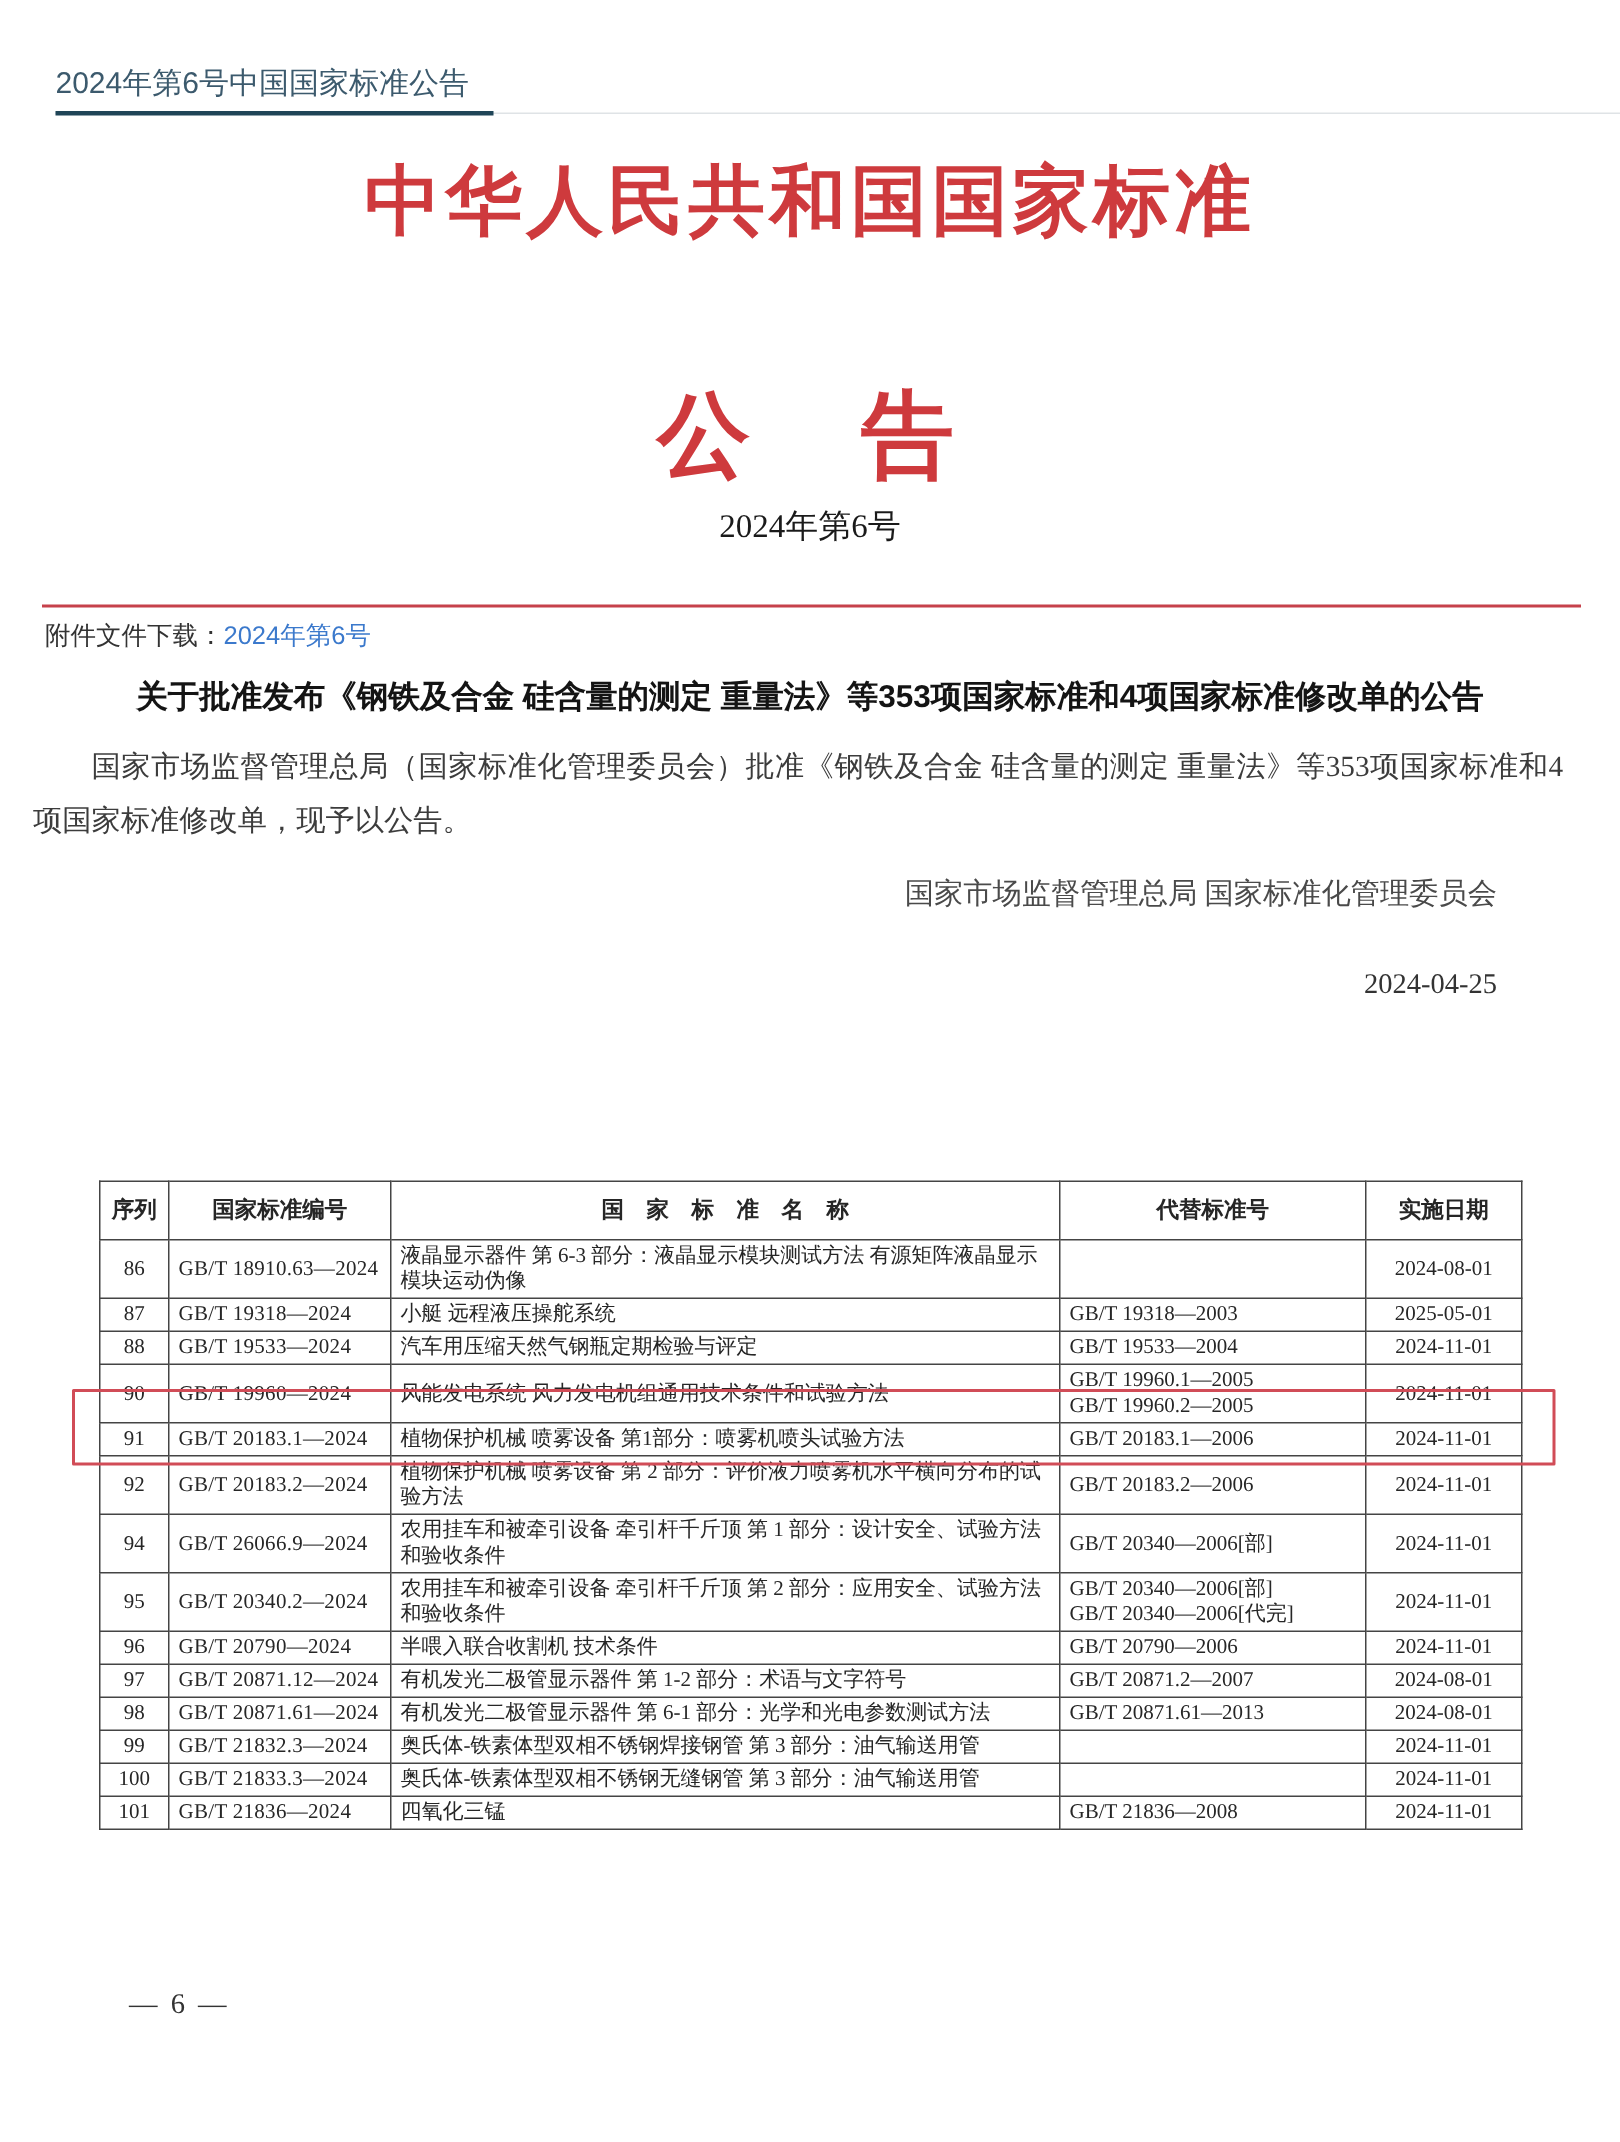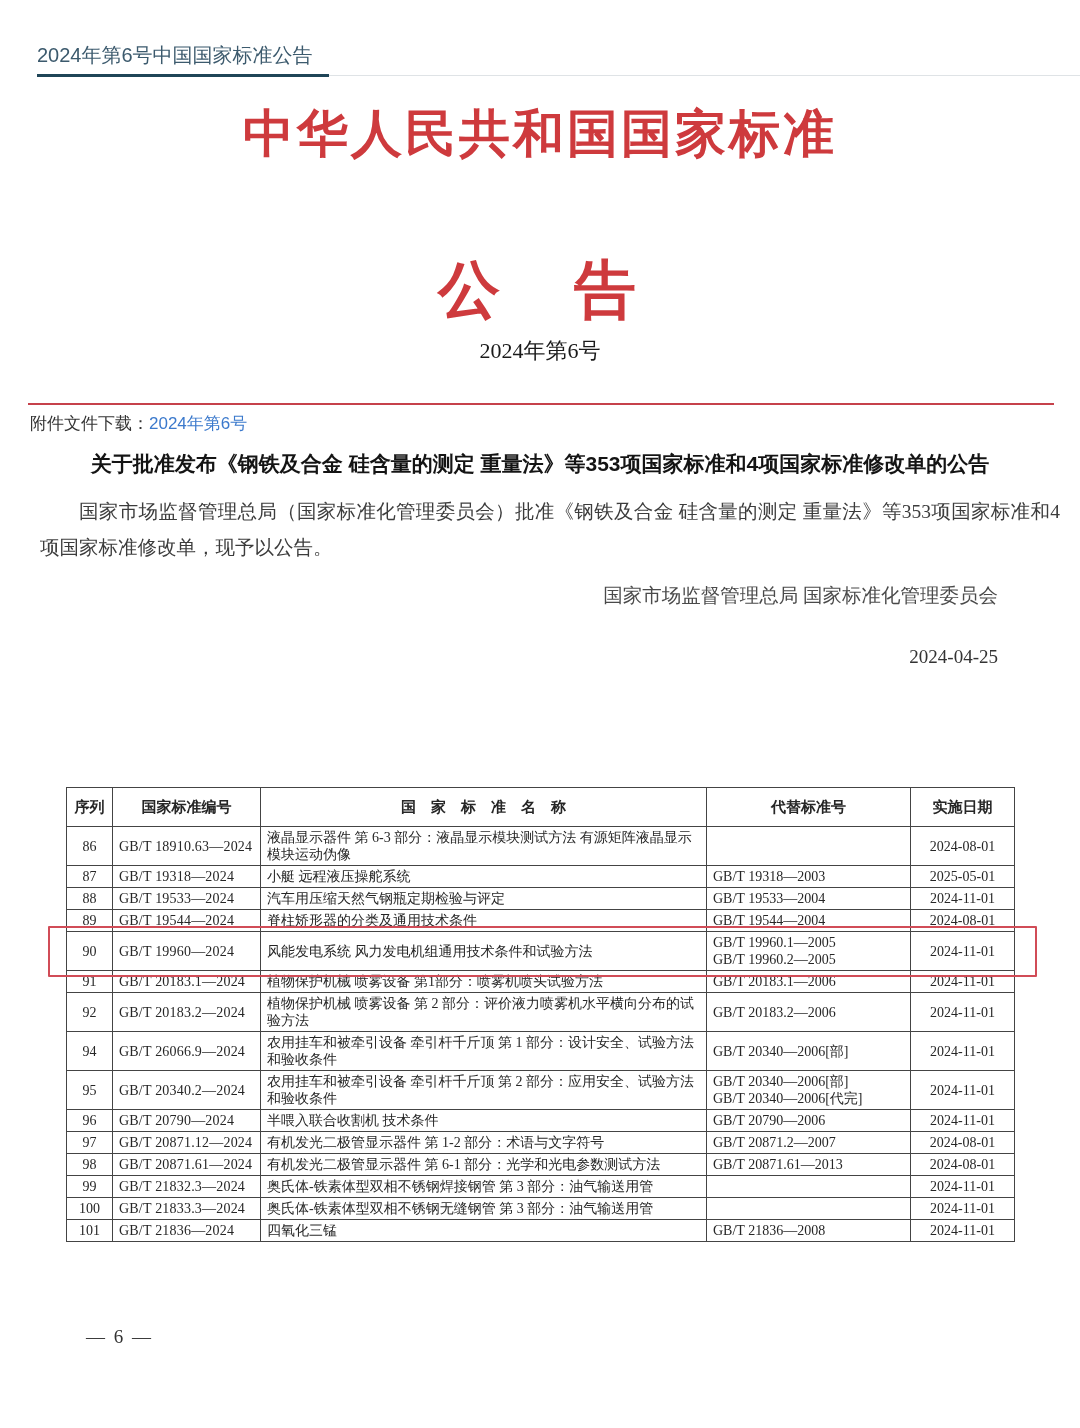--- a/index.html
+++ b/index.html
@@ -45,21 +45,21 @@
     font-family:"Liberation Sans","DejaVu Sans",sans-serif;
     font-size:17px;color:#333333;
   }
   .attachment a{color:var(--link_blue);text-decoration:none;cursor:pointer;}
   .notice-heading{
     position:absolute;left:0;top:450px;width:100%;text-align:center;
     font-family:"Liberation Sans","DejaVu Sans",sans-serif;
     font-size:21px;font-weight:700;color:#141414;
   }
   .body-paragraph{
-    position:absolute;left:40px;top:494px;width:1020px;
+    position:absolute;left:22px;top:494px;width:1020px;
     font-size:19.5px;line-height:36px;color:var(--text_body);
     text-indent:2em;text-align:justify;
   }
   .signature{
     position:absolute;right:82px;top:582px;text-align:center;
     font-size:19.5px;color:#4a4a4a;
   }
   .doc-date{
     position:absolute;right:82px;top:634px;text-align:right;
     font-size:19px;color:#333333;margin-top:12px;
@@ -153,29 +153,20 @@
           </tr>
           <tr>
             <td class="seq">88</td>
             <td class="code">GB/T 19533—2024</td>
             <td class="name">汽车用压缩天然气钢瓶定期检验与评定</td>
             <td class="rep">
               <div>GB/T 19533—2004</div>
             </td>
             <td class="date">2024-11-01</td>
           </tr>
-          <tr>
-            <td class="seq">89</td>
-            <td class="code">GB/T 19544—2024</td>
-            <td class="name">脊柱矫形器的分类及通用技术条件</td>
-            <td class="rep">
-              <div>GB/T 19544—2004</div>
-            </td>
-            <td class="date">2024-08-01</td>
-          </tr>
           <tr class="hl-row">
             <td class="seq">90</td>
             <td class="code">GB/T 19960—2024</td>
             <td class="name">风能发电系统 风力发电机组通用技术条件和试验方法</td>
             <td class="rep">
               <div>GB/T 19960.1—2005</div>
               <div>GB/T 19960.2—2005</div>
             </td>
             <td class="date">2024-11-01</td>
           </tr>

